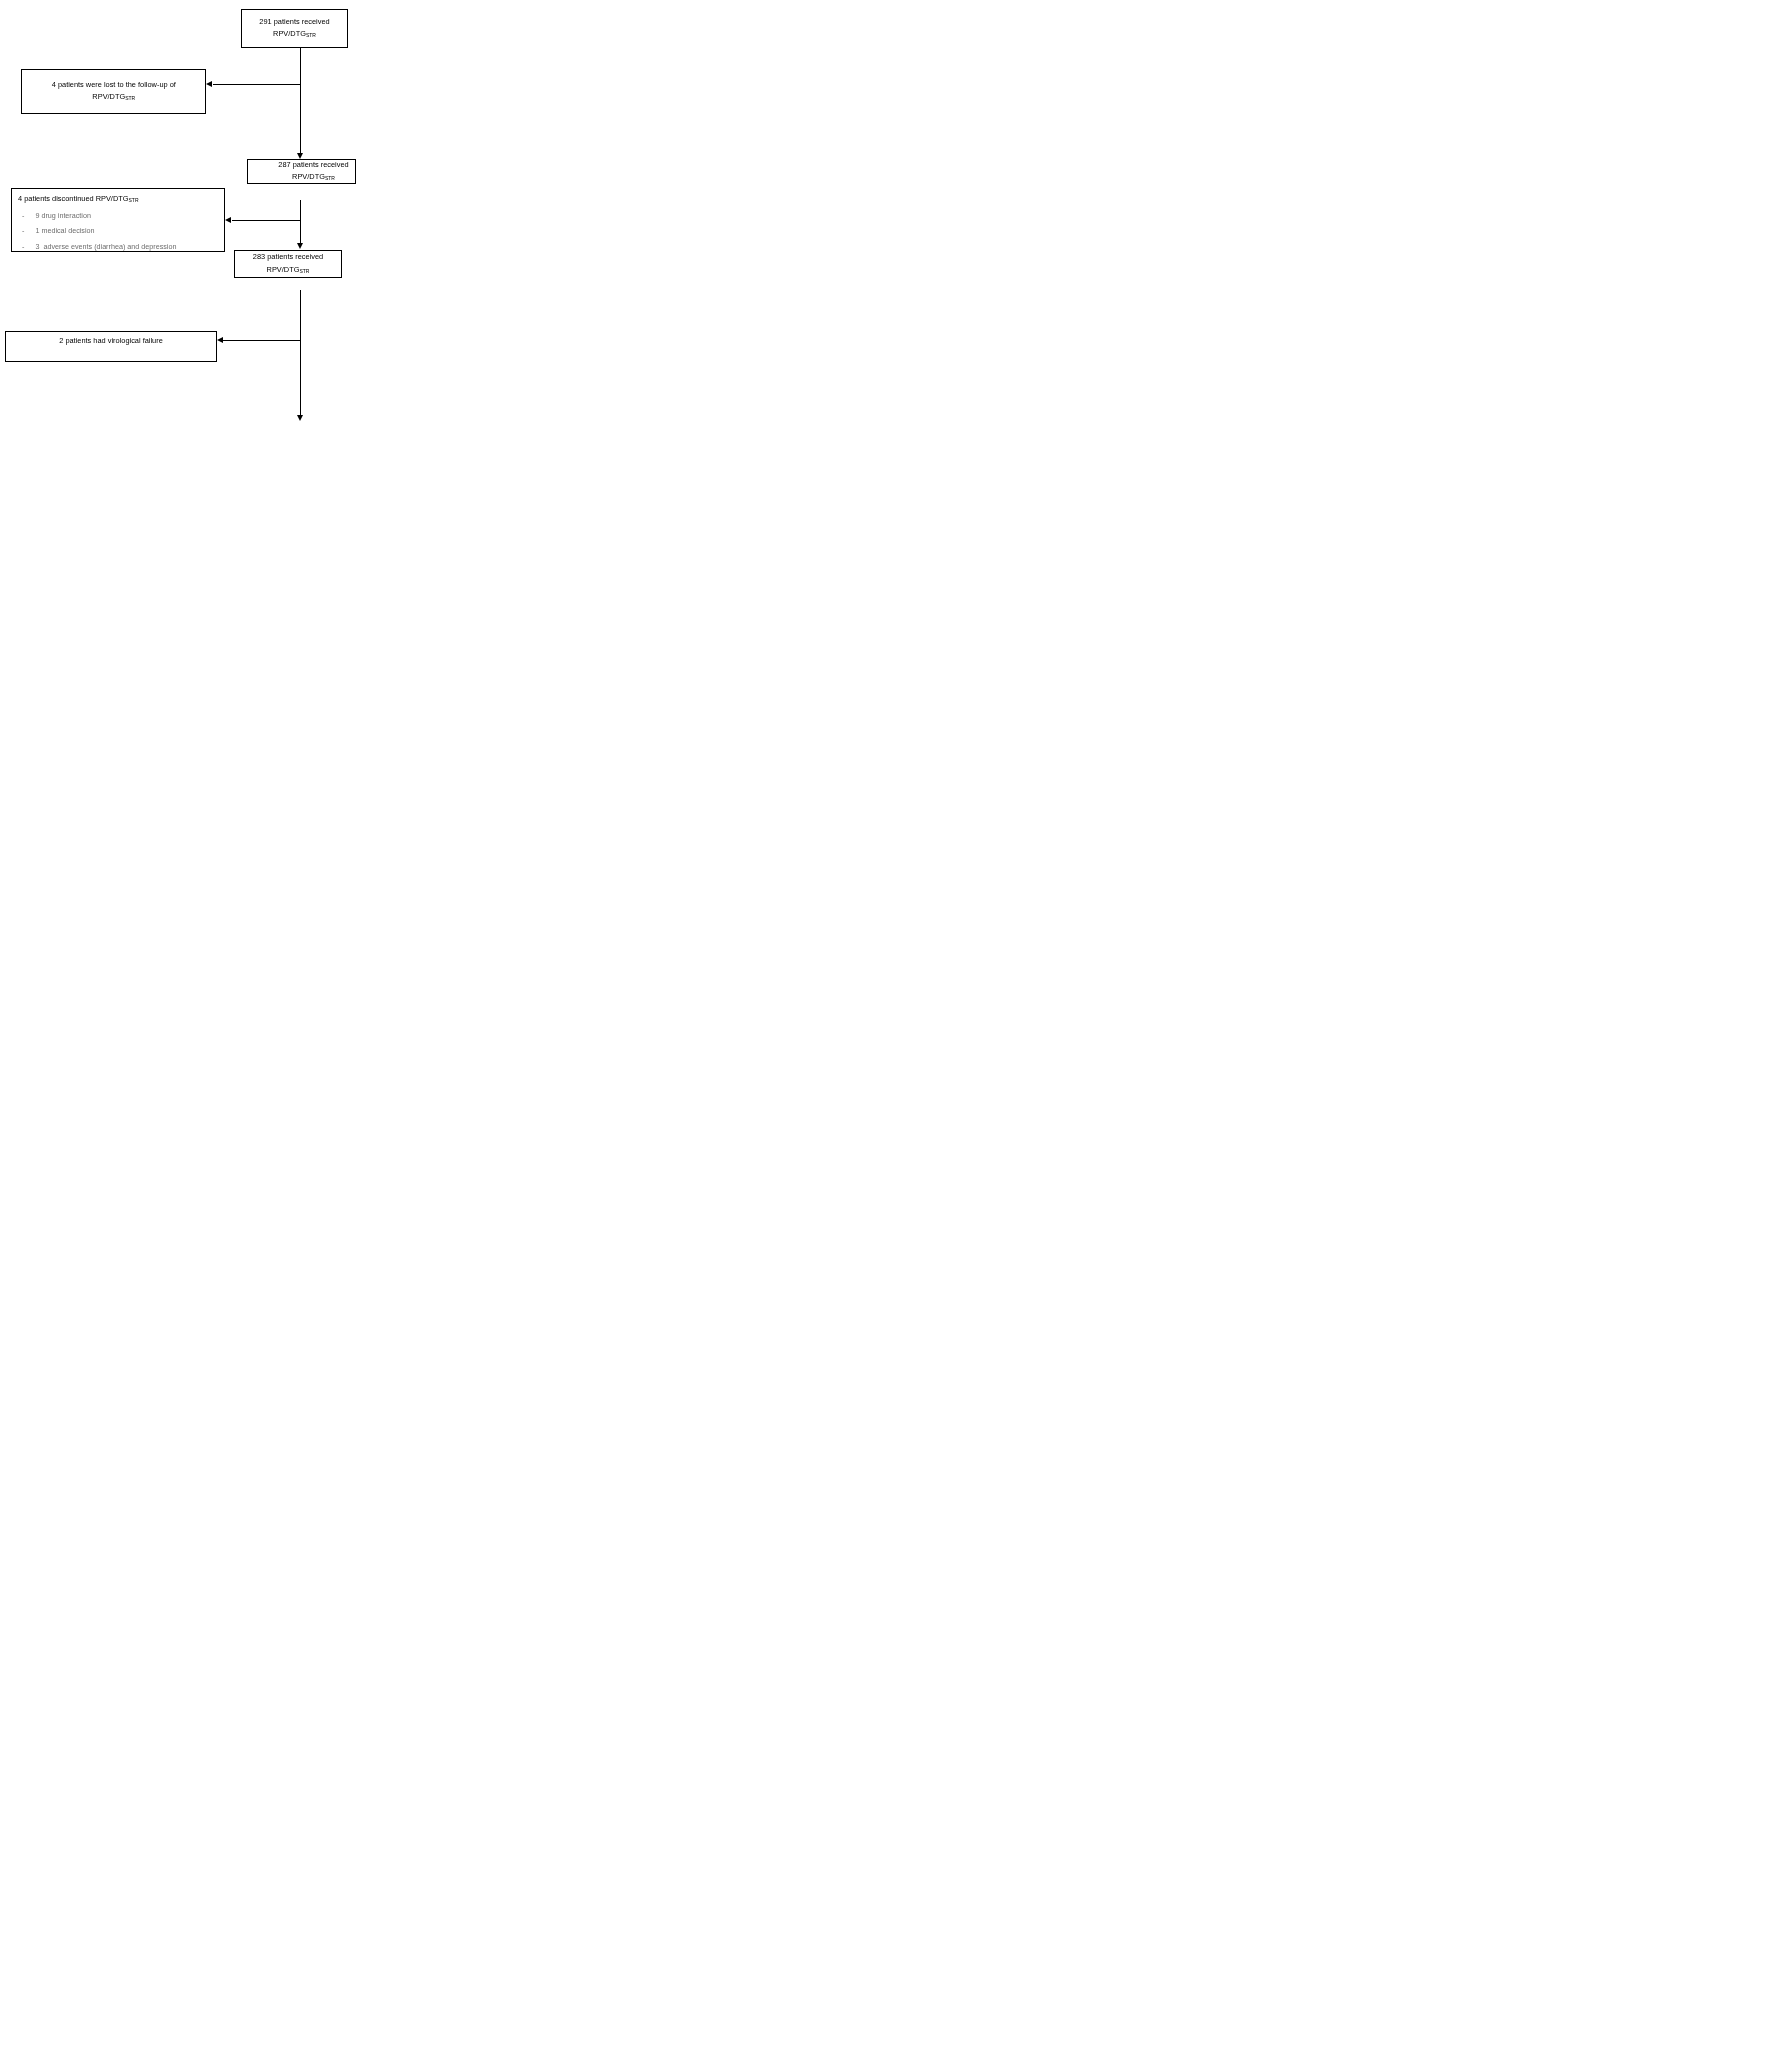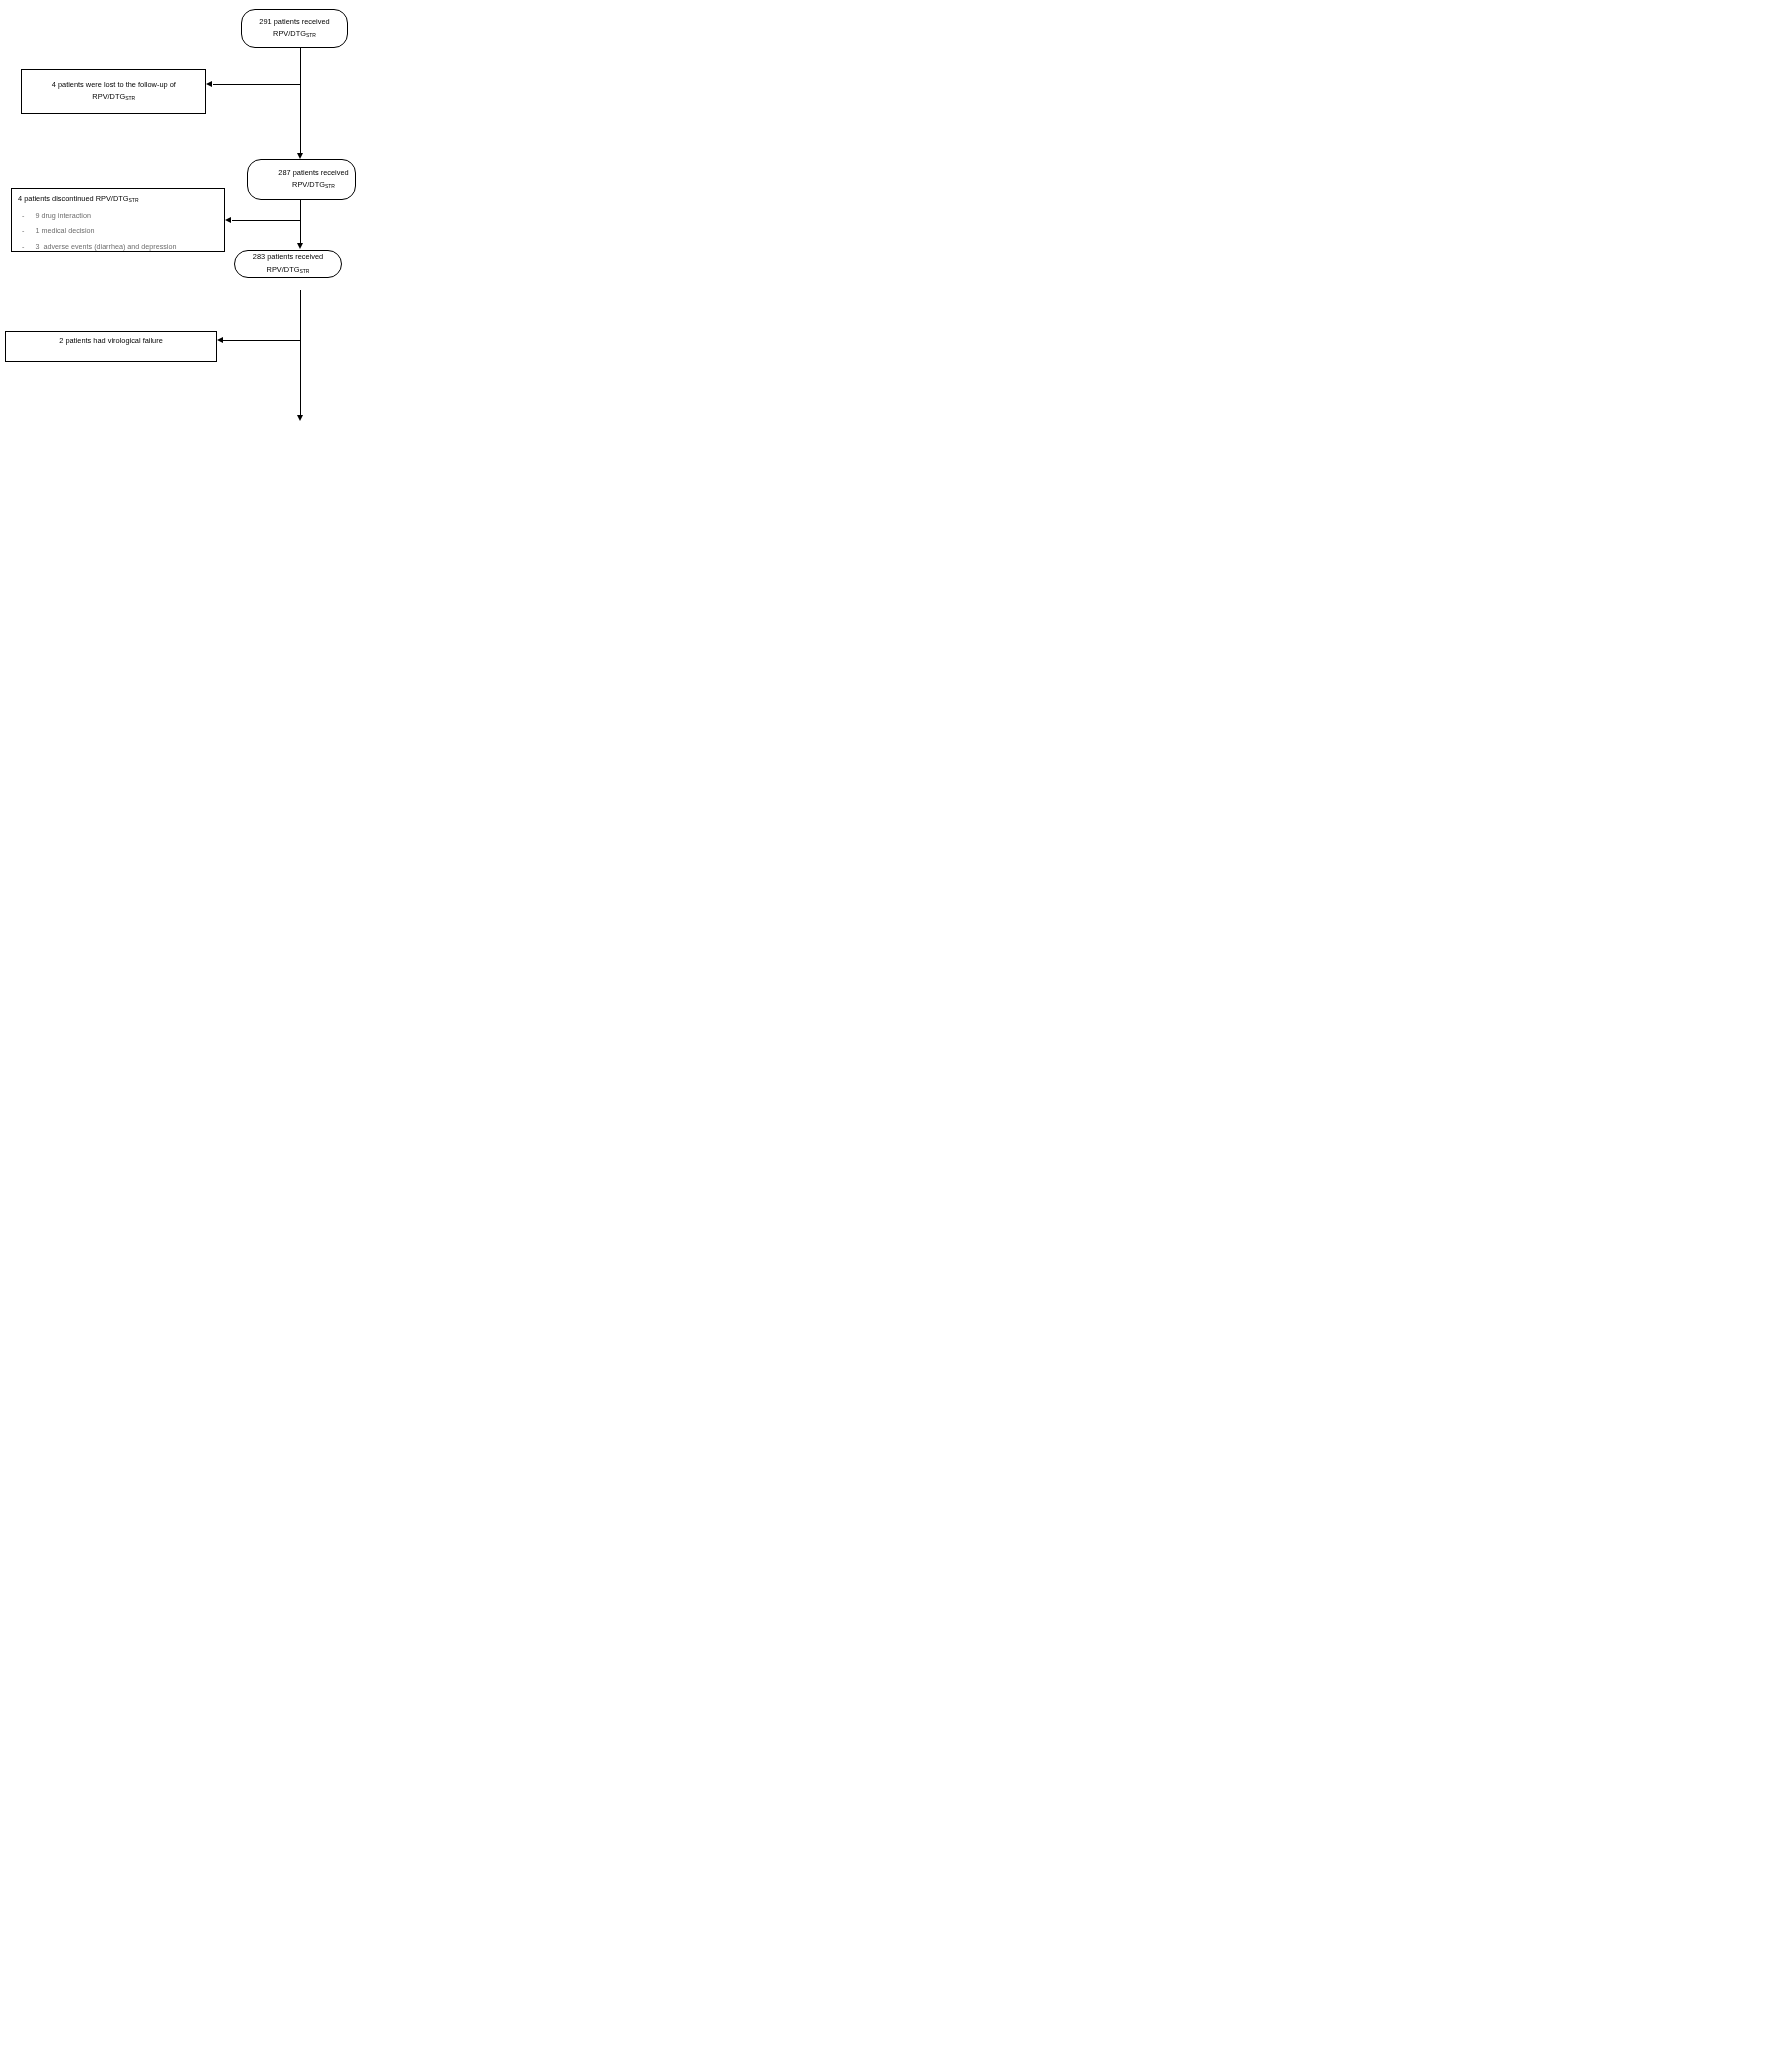--- a/index.html
+++ b/index.html
@@ -24,21 +24,20 @@
   }
   .box.main {
     border-width: 1.7px;
     display: flex;
     flex-direction: column;
     justify-content: center;
     align-items: center;
     text-align: center;
     font-size: 7.4px;
     line-height: 12.4px;
-    border-radius: 14px;
   }
   .box.side2 {
     display: flex;
     flex-direction: column;
     justify-content: center;
     align-items: center;
     text-align: center;
     font-size: 7.4px;
     line-height: 11.4px;
   }
@@ -124,21 +123,21 @@
   <div class="arrowhead-down" style="left:297px; top:153px;"></div>
 
   <div class="hline" style="left:213px; top:84px; width:88px;"></div>
   <div class="arrowhead-left" style="left:206px; top:81px;"></div>
 
   <div class="box side2" style="left:21.3px; top:69px; width:185px; height:45px;">
     <div>4 patients were lost to the follow-up of</div>
     <div><span>RPV/DTG</span><span class="sub">STR</span></div>
   </div>
 
-  <div class="box main" style="left:247px; top:159px; width:109px; height:41px;padding-left:24px;">
+  <div class="box main" style="left:247px; top:159px; width:109px; height:25px;padding-left:24px;">
     <div>287 patients received</div>
     <div><span>RPV/DTG</span><span class="sub">STR</span></div>
   </div>
 
   <div class="vline" style="left:300px; top:200px; height:43px;"></div>
   <div class="arrowhead-down" style="left:297px; top:243px;"></div>
 
   <div class="hline" style="left:232px; top:220px; width:69px;"></div>
   <div class="arrowhead-left" style="left:225px; top:217px;"></div>
 

